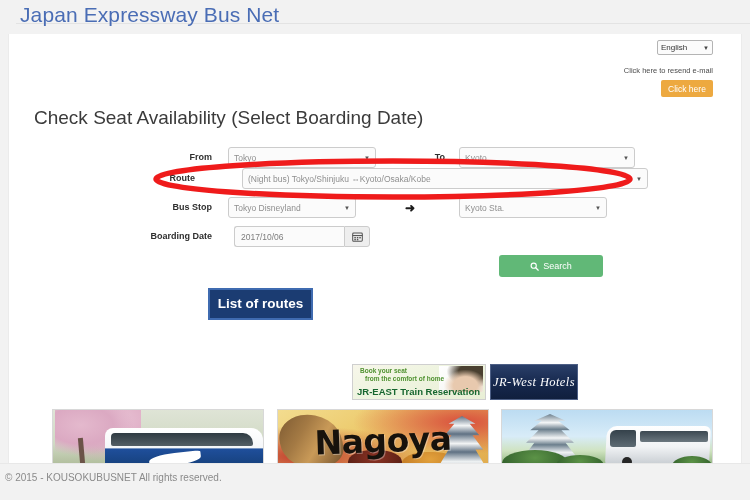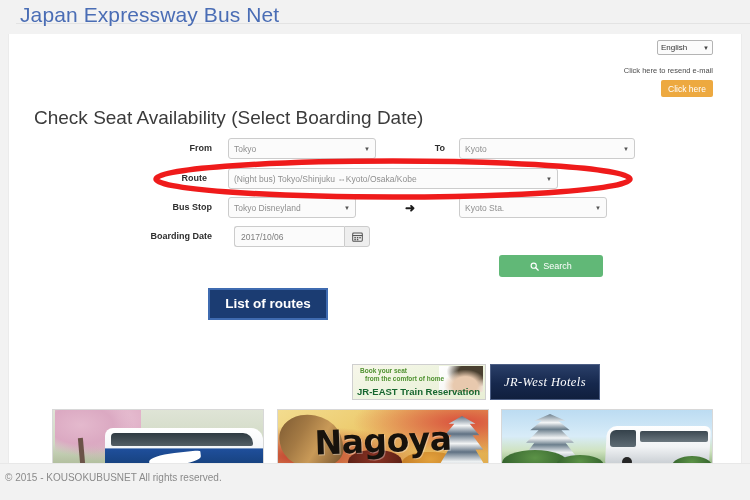--- a/index.html
+++ b/index.html
@@ -91,21 +91,21 @@
   }
   .fselect .cv { font-size: 6px; color: #555; margin-left: 4px; }
 
   .arrow-sep {
     position: absolute; top: 4px;
     font-size: 12px; color: #1c1c1c;
     font-weight: bold;
   }
 
   
-  #row-from { top: 104px; text-decoration: underline; }
+  #row-from { top: 113px; text-decoration: underline; }
   #row-route { top: 134px; }
   #row-stop  { top: 163px; }
   #row-date  { top: 192px; }
 
   
   #date-input {
     position: absolute; left: 225px; top: 0;
     width: 110px; height: 21px;
     border: 1px solid #cccccc; border-right: none;
     border-radius: 3px 0 0 3px;
@@ -137,21 +137,21 @@
     position: absolute;
     background: #1b3c72;
     border: 2px solid #3f6bb0;
     color: #ffffff;
     display: flex; flex-direction: column;
     align-items: center; justify-content: center;
     text-align: center;
     font-weight: bold;
     line-height: 1.12;
   }
-  #btn-routes { left: 199px; top: 254px; width: 120px; height: 32px; font-size: 13.5px; }
+  #btn-routes { left: 199px; top: 254px; width: 105px; height: 32px; font-size: 13.5px; }
   #btn-howto  { left: 428px; top: 251px; width: 118px; height: 35px; font-size: 11.5px; }
 
   
   #banner-jreast {
     position: absolute; left: 343px; top: 330px;
     width: 134px; height: 36px;
     border: 1px solid #cfcfcf;
     background: linear-gradient(160deg,#f7f6ea 0%,#eef4df 45%,#e9efd6 100%);
     overflow: hidden;
   }
@@ -173,21 +173,21 @@
   #banner-jreast .photo {
     position: absolute; right: 2px; top: 1px;
     width: 44px; height: 26px;
     background:
       radial-gradient(ellipse at 60% 75%, #e8c9ae 0%, #e8c9ae 32%, rgba(232,201,174,0) 58%),
       radial-gradient(ellipse at 78% 22%, #4a4030 0%, #4a4030 30%, rgba(74,64,48,0) 55%),
       linear-gradient(150deg, #ffffff 0%, #f2f2ee 100%);
   }
   #banner-jrwest {
     position: absolute; left: 481px; top: 330px;
-    width: 110px; height: 36px;
+    width: 88px; height: 36px;
     background: linear-gradient(180deg,#2a3f69 0%,#16284d 55%,#101f3d 100%);
     border: 1px solid #4d5f85;
     display: flex; align-items: center; justify-content: center;
     color: #ffffff; font-size: 12.5px;
     font-family: "Liberation Serif", serif;
     font-style: italic;
     letter-spacing: 0.4px;
   }
 
   
@@ -382,22 +382,22 @@
       <span class="cv">▼</span>
     </div>
     <div class="flabel" style="left:398px; width:38px;">To</div>
     <div class="fselect" style="left:450px; width:176px;">
       <span class="val">Kyoto</span>
       <span class="cv">▼</span>
     </div>
   </div>
 
   <div class="frow" id="row-route">
-    <div class="flabel" style="left:140px; width:58px;">Route</div>
-    <div class="fselect" style="left:219px; width:330px;">
+    <div class="flabel" style="left:128px; width:58px;">Route</div>
+    <div class="fselect" style="left:233px; width:406px;">
       <span class="val">(Night bus) Tokyo/Shinjuku ⇔Kyoto/Osaka/Kobe</span>
       <span class="cv">▼</span>
     </div>
   </div>
 
   <div class="frow" id="row-stop">
     <div class="flabel" style="left:145px; width:58px;">Bus Stop</div>
     <div class="fselect" style="left:219px; width:128px;">
       <span class="val">Tokyo Disneyland</span>
       <span class="cv">▼</span>

